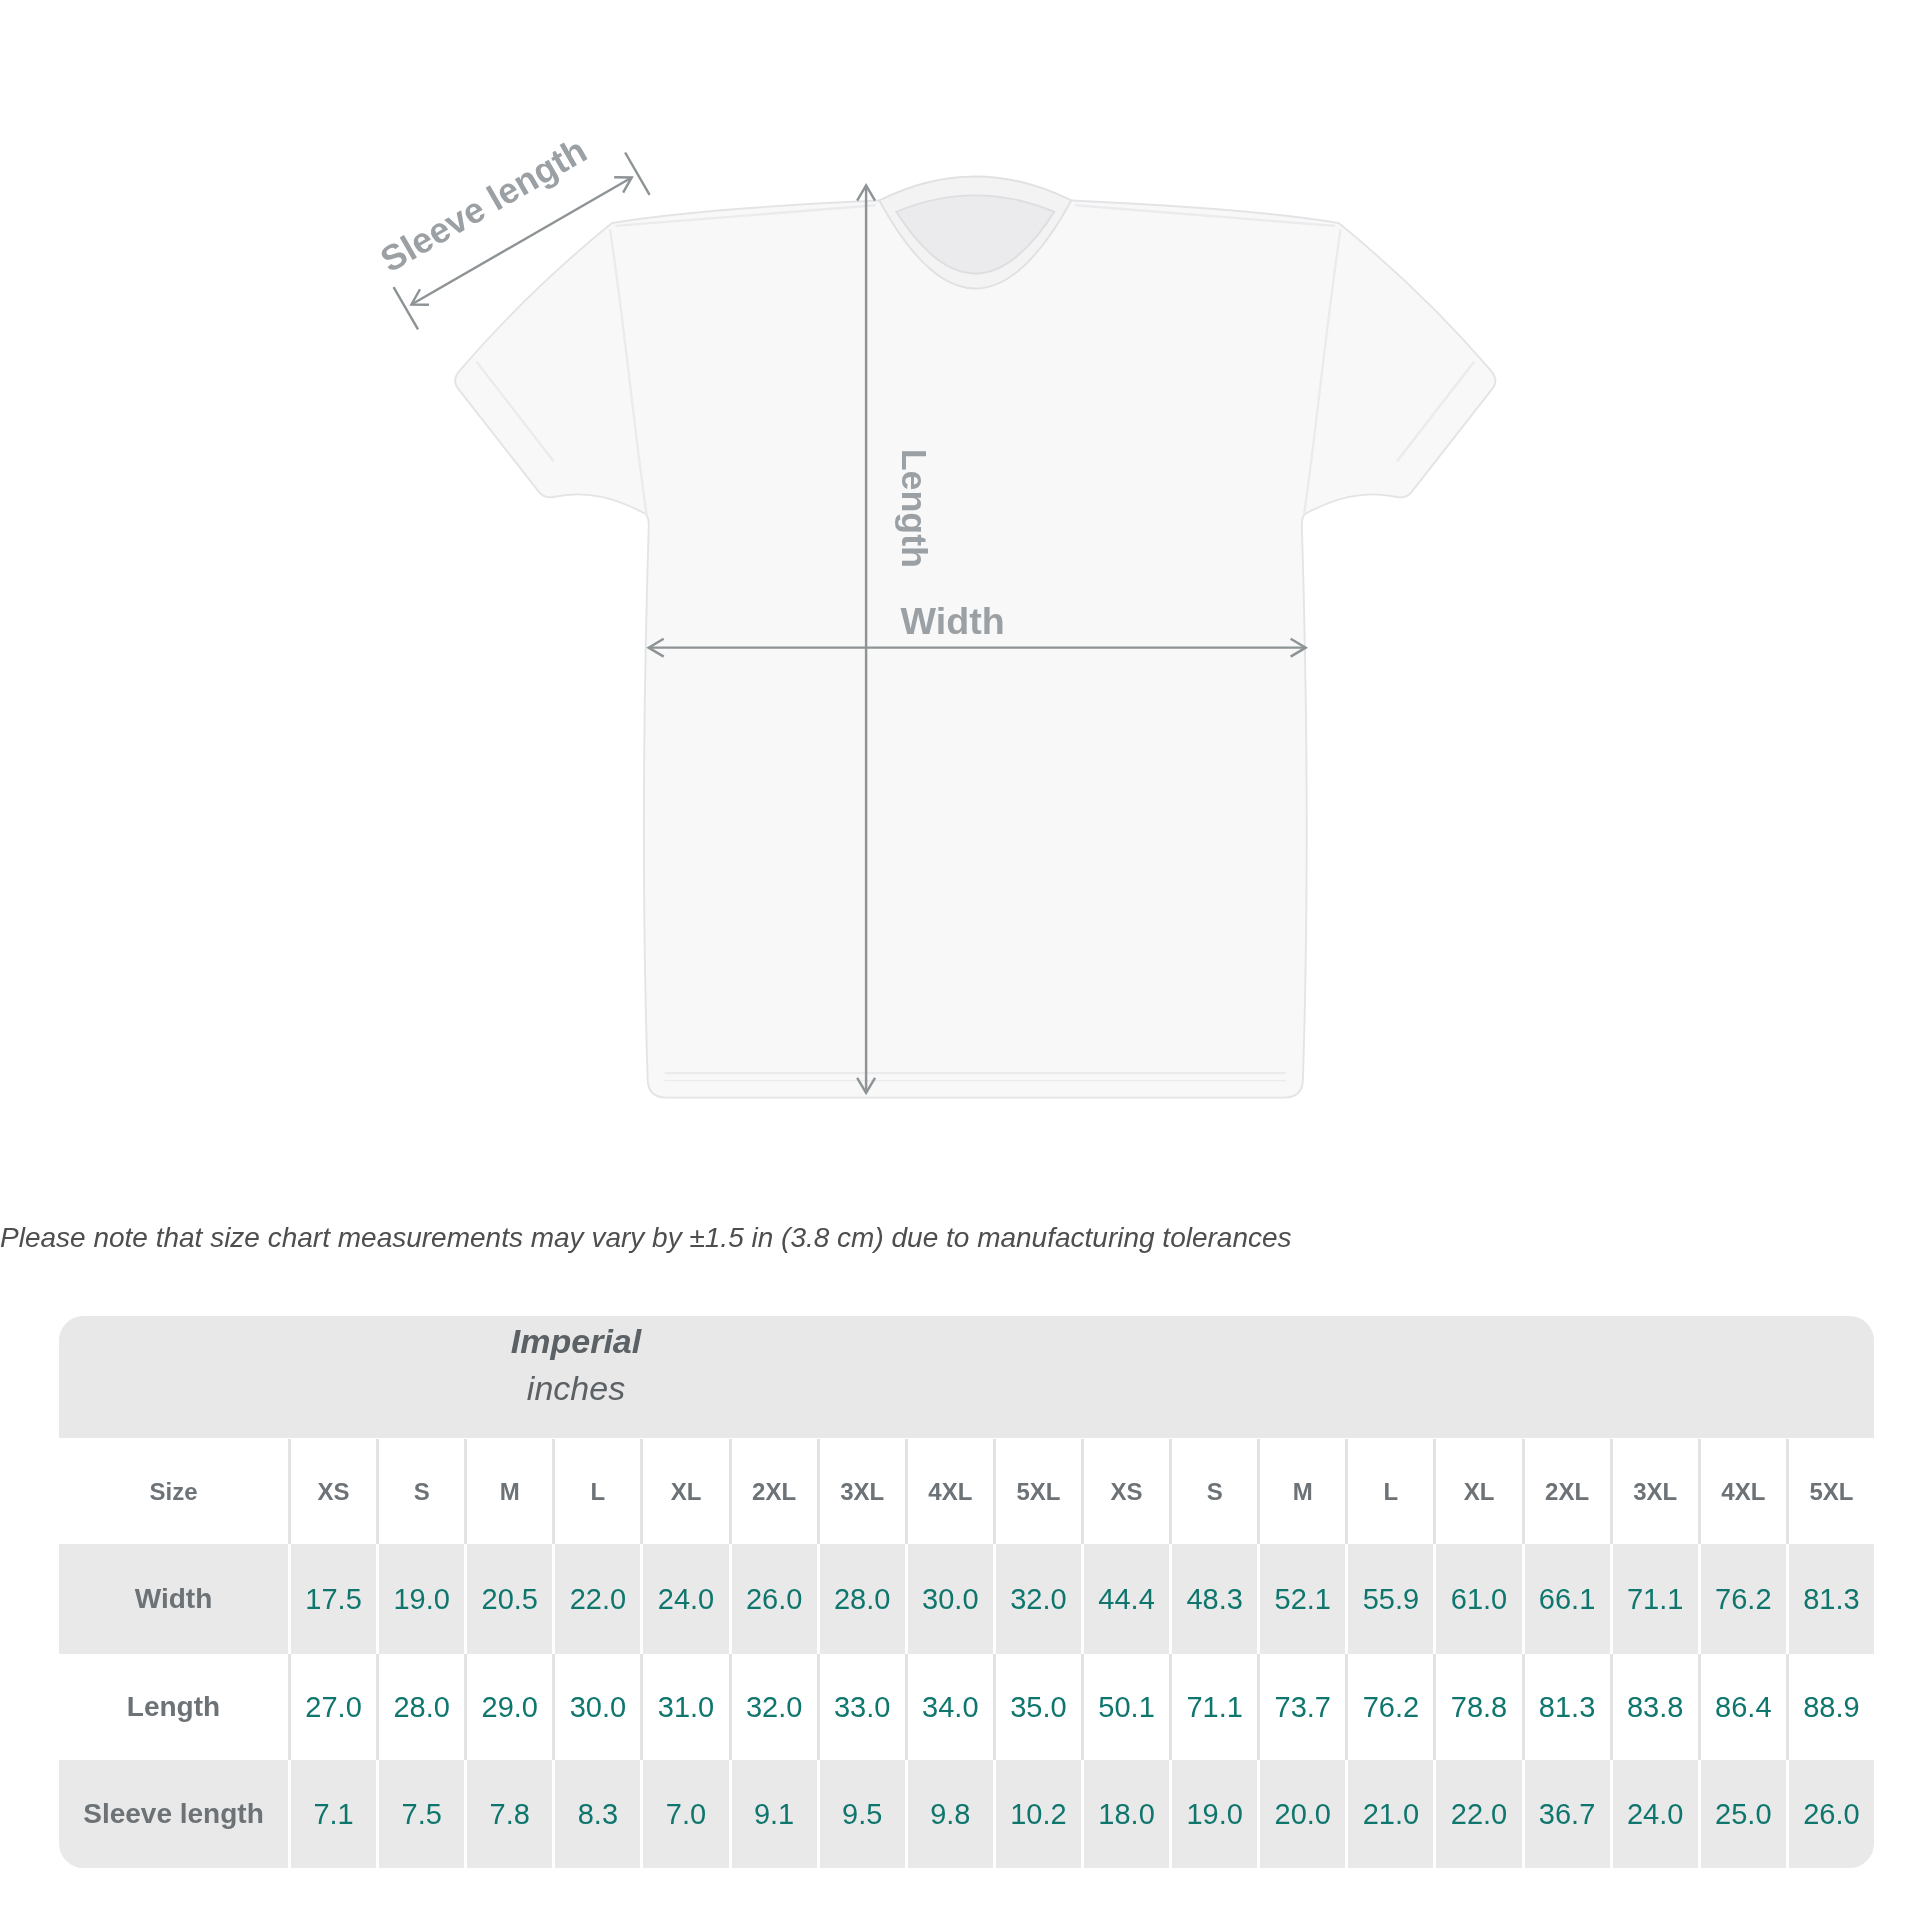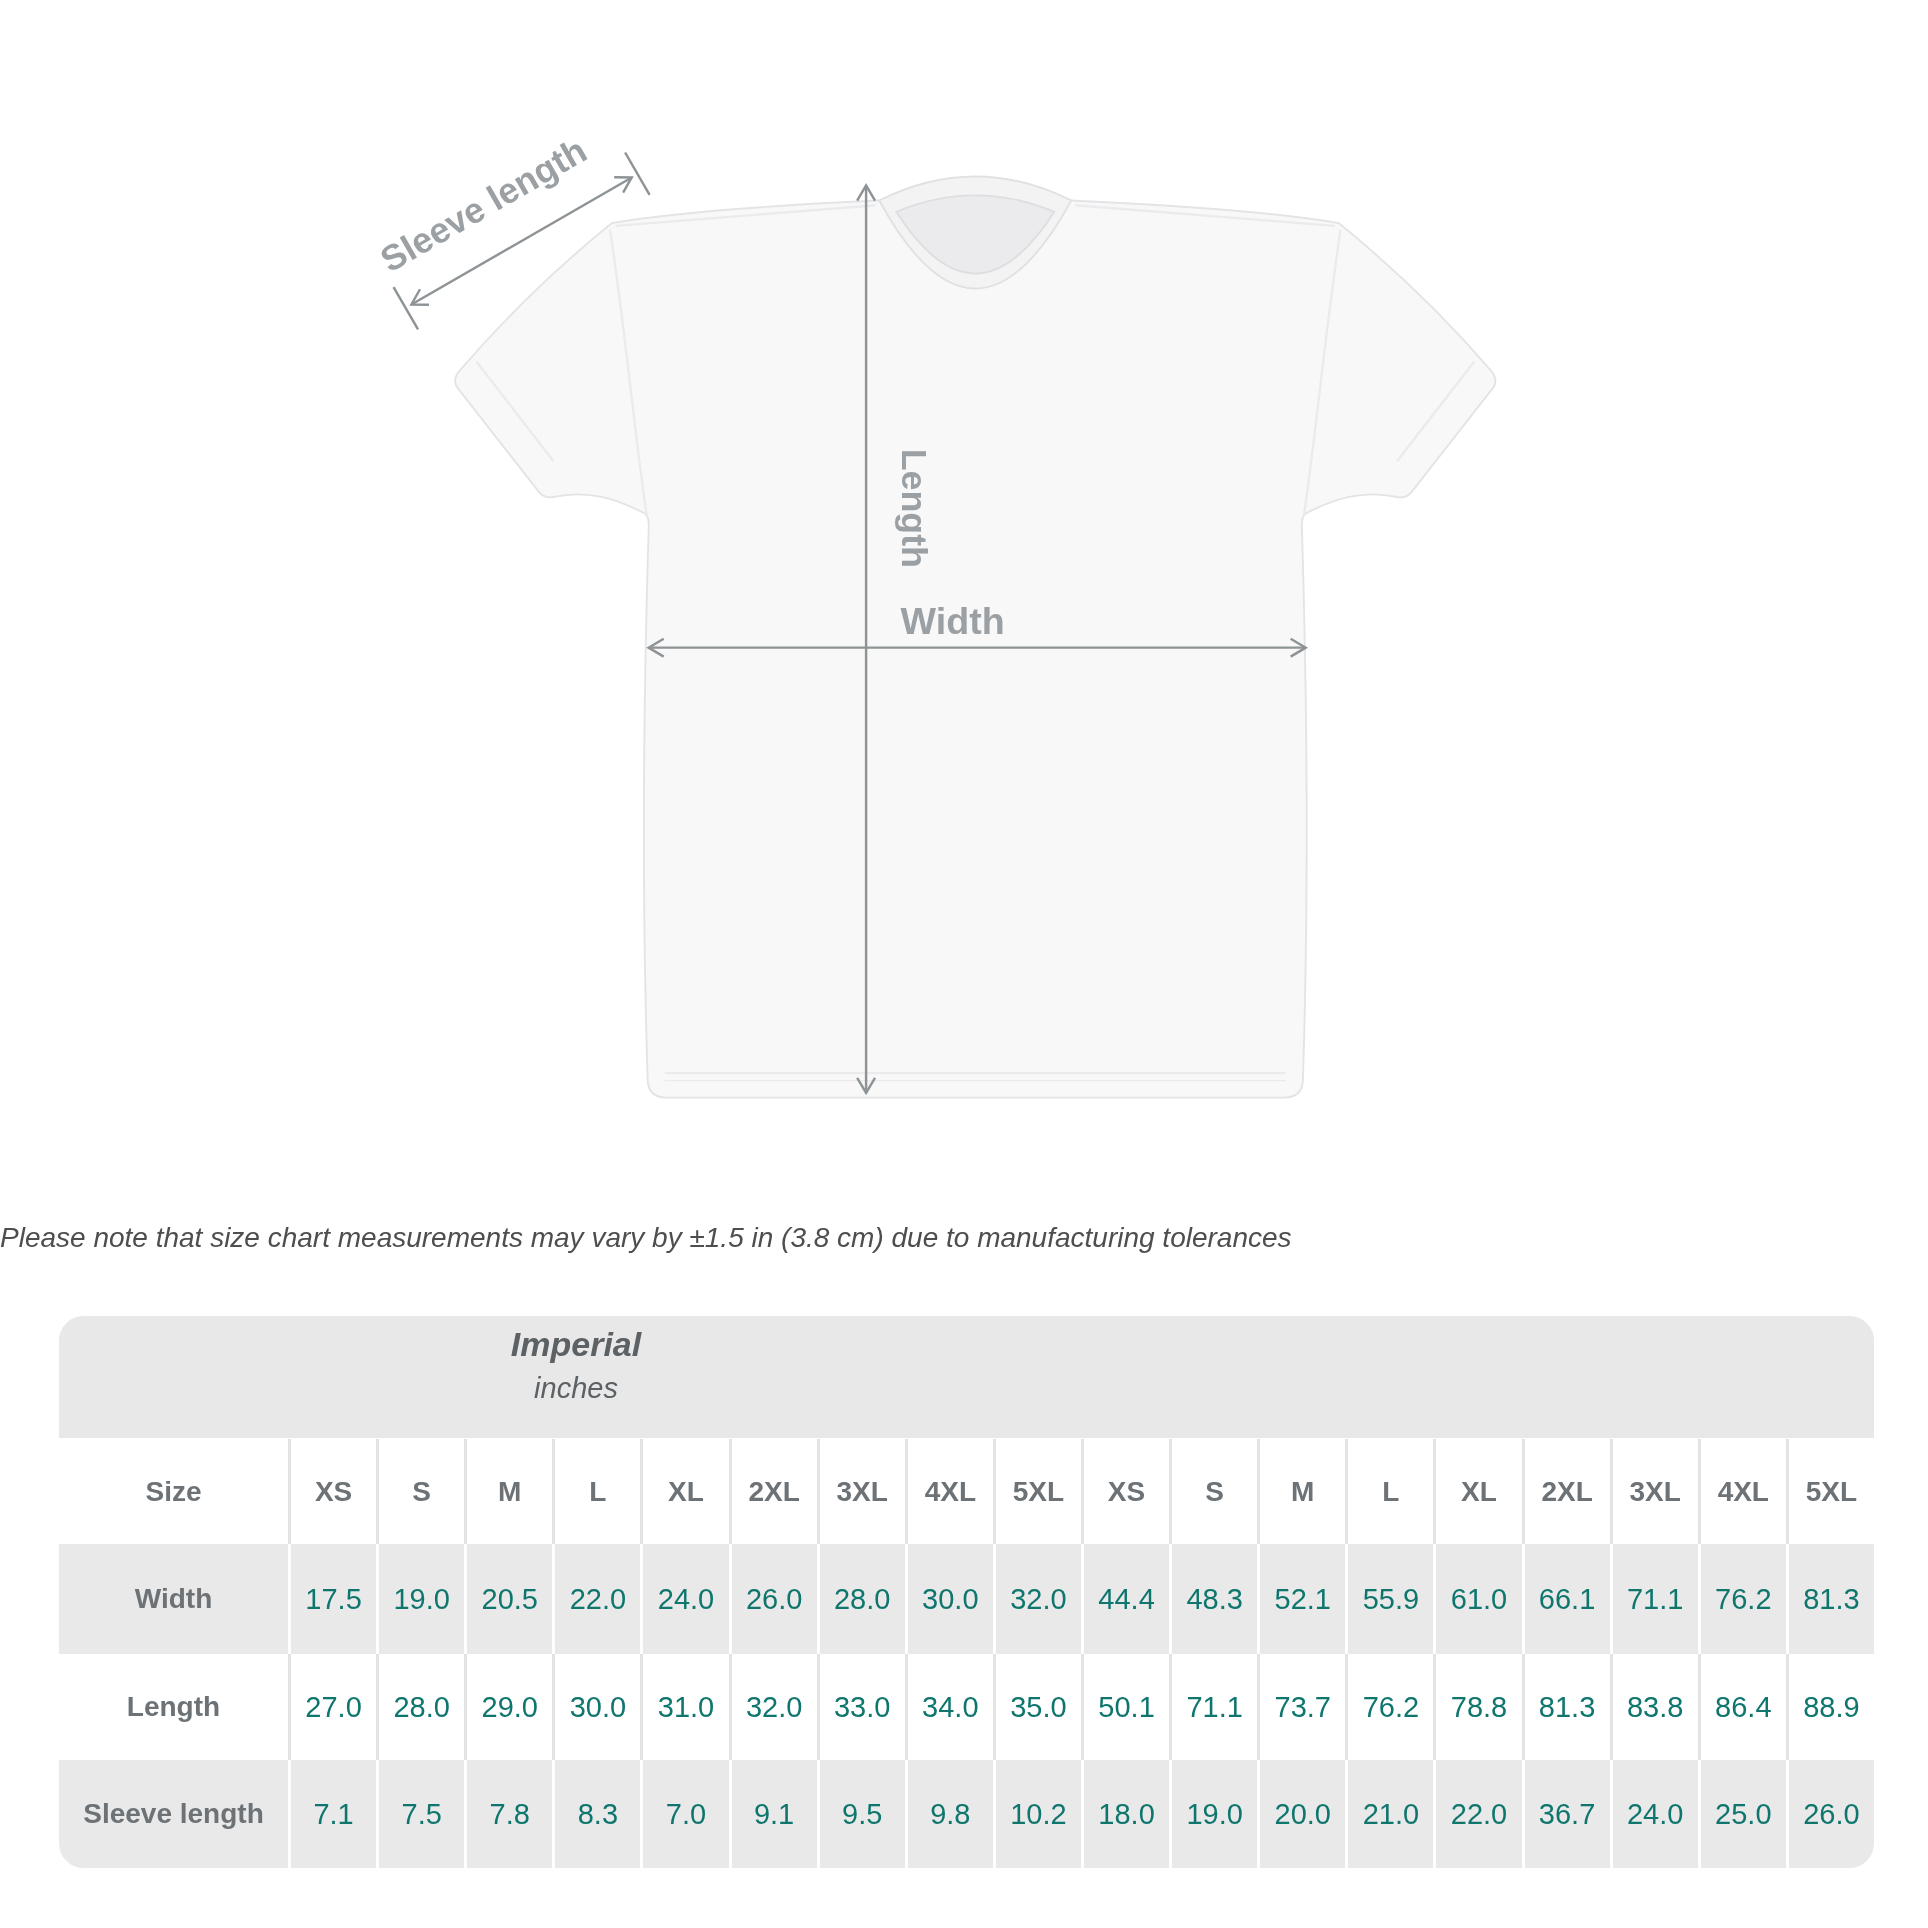--- a/index.html
+++ b/index.html
@@ -20,38 +20,38 @@
     position:absolute;left:59px;top:1316px;width:1815px;height:122px;
     background:#e8e8e8;border-radius:24.5px 24.5px 0 0;display:flex;
   }
   .band-half{
     display:flex;flex-direction:column;align-items:center;justify-content:center;
     padding-bottom:24.5px;gap:8.5px;color:#5b6164;
   }
   .band-half.imperial{width:1022px;padding-left:6px;}
   .band-half.metric{flex:1;}
   .band-name{font-size:34px;font-weight:bold;font-style:italic;}
-  .band-unit{font-size:29px;font-style:italic;}
+  .band-unit{font-size:34px;font-style:italic;}
   .size-table-wrap{position:absolute;left:59px;top:1439px;width:1815px;}
   table.size-table{
     width:100%;border-collapse:separate;border-spacing:0;table-layout:fixed;
   }
   table.size-table td, table.size-table th{
     box-sizing:border-box;text-align:center;vertical-align:middle;padding:0;
   }
   table.size-table .col-label{width:229px;}
   tr.row-header{height:105px;}
   tr.row-h117{height:110px;}
   tr.row-h113{height:106px;}
   tr.row-h115{height:108px;}
   tr.row-light th, tr.row-light td{background:#ffffff;}
   tr.row-shaded th, tr.row-shaded td{background:#e9e9e9;}
   tr.row-light th:not(:first-child), tr.row-light td:not(:first-child){border-left:3.8px solid #e3e3e3;}
   tr.row-shaded th:not(:first-child), tr.row-shaded td:not(:first-child){border-left:3.8px solid #ffffff;}
-  .hdr-text{font-size:28px;font-weight:bold;color:#6c7276;margin-top:48px;}
+  .hdr-text{font-size:24px;font-weight:bold;color:#6c7276;margin-top:48px;}
   .label-text{font-size:28px;font-weight:bold;color:#6c7276;}
   .value-text{font-size:29px;font-weight:normal;color:#0f766e;}
   tr.row-last td:first-child{border-bottom-left-radius:24.5px;}
   tr.row-last td:last-child{border-bottom-right-radius:24.5px;}
 </style>
 </head>
 <body>
 
 <div id="page">
 

